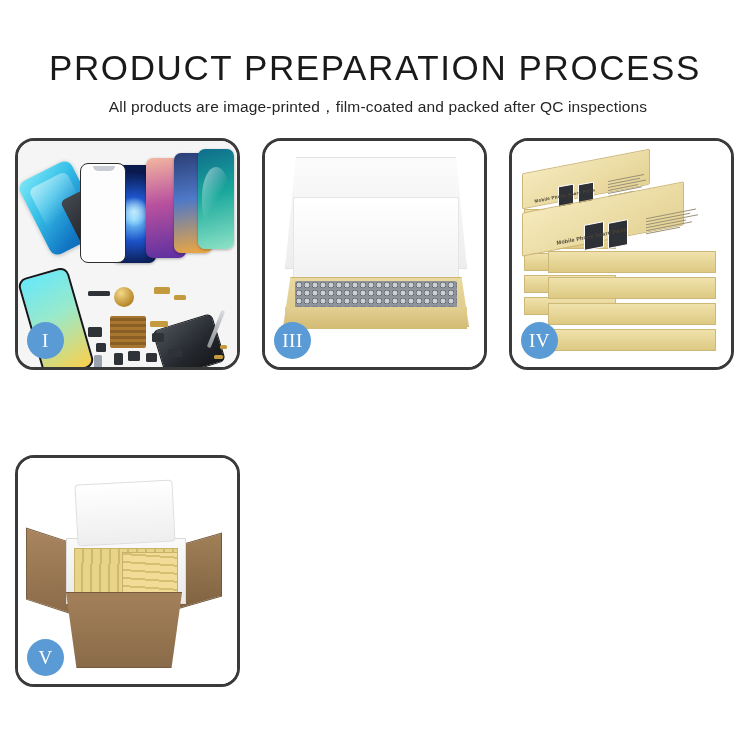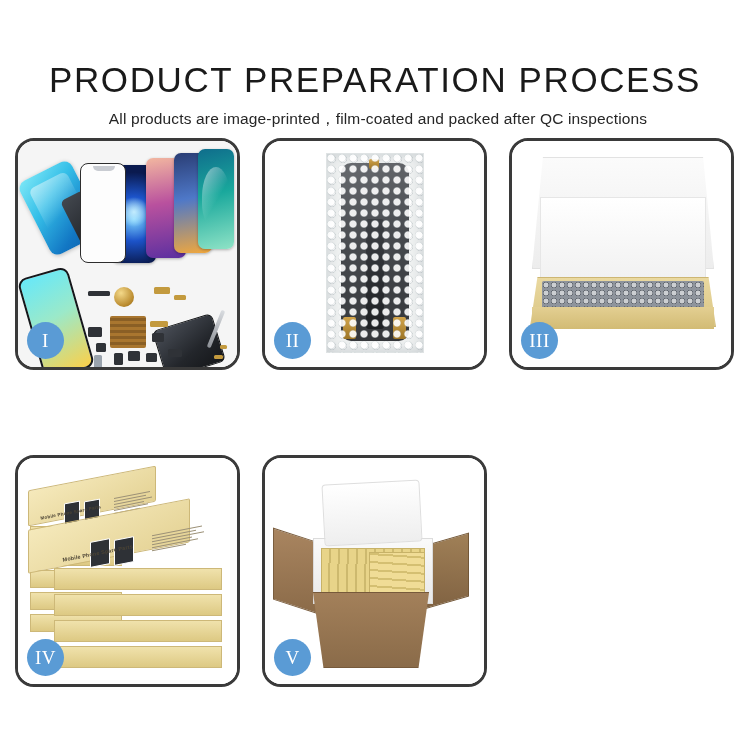--- a/index.html
+++ b/index.html
@@ -5,21 +5,21 @@
   * { box-sizing: border-box; margin: 0; padding: 0; }
   html, body {
     width: 750px; height: 750px;
     background: #ffffff;
     font-family: "Liberation Sans", sans-serif;
     overflow: hidden;
   }
   .page { position: relative; width: 750px; height: 750px; background: #fff; }
 
   
-  .header { position: absolute; top: 16px; left: 0; width: 750px; text-align: center; }
+  .header { position: absolute; top: 4px; left: 0; width: 750px; text-align: center; }
   .title {
     margin-top: 44px;
     font-size: 35px;
     font-weight: 400;
     letter-spacing: 1.6px;
     color: #1a1a1a;
     font-family: "Liberation Sans", sans-serif;
     white-space: nowrap;
   }
   .subtitle {
@@ -335,33 +335,20 @@
         <div class="chip dark" style="left:110px;top:210px;width:12px;height:10px;"></div>
         <div class="chip dark" style="left:128px;top:212px;width:11px;height:9px;"></div>
         <div class="chip" style="left:76px;top:214px;width:8px;height:13px;background:#9aa3ad;"></div>
         <div class="chip dark" style="left:150px;top:208px;width:14px;height:8px;"></div>
         <div class="chip gold" style="left:196px;top:214px;width:9px;height:4px;"></div>
         <div class="chip gold" style="left:202px;top:204px;width:7px;height:4px;"></div>
       </div>
       <div class="badge">I</div>
     </div>
 
-    <div class="panel">
-      <div class="panel-stage">
-        <div class="p2-bg"></div>
-        <div class="bubble-bag"></div>
-        <div class="flexpart"></div>
-        <div class="flex-tail"></div>
-        <div class="flex-conn" style="left:78px;top:176px;"></div>
-        <div class="flex-conn" style="left:128px;top:176px;"></div>
-        <div class="flex-conn" style="left:104px;top:18px;width:10px;height:10px;"></div>
-        <div class="bubble-sheen"></div>
-      </div>
-      <div class="badge">II</div>
-    </div>
 
     <div class="panel">
       <div class="panel-stage">
         <div class="p3-bg"></div>
         <div class="m3-lid"></div>
         <div class="m3-foam"></div>
         <div class="m3-tray"></div>
         <div class="m3-bubble"></div>
         <div class="m3-tray-front"></div>
       </div>

